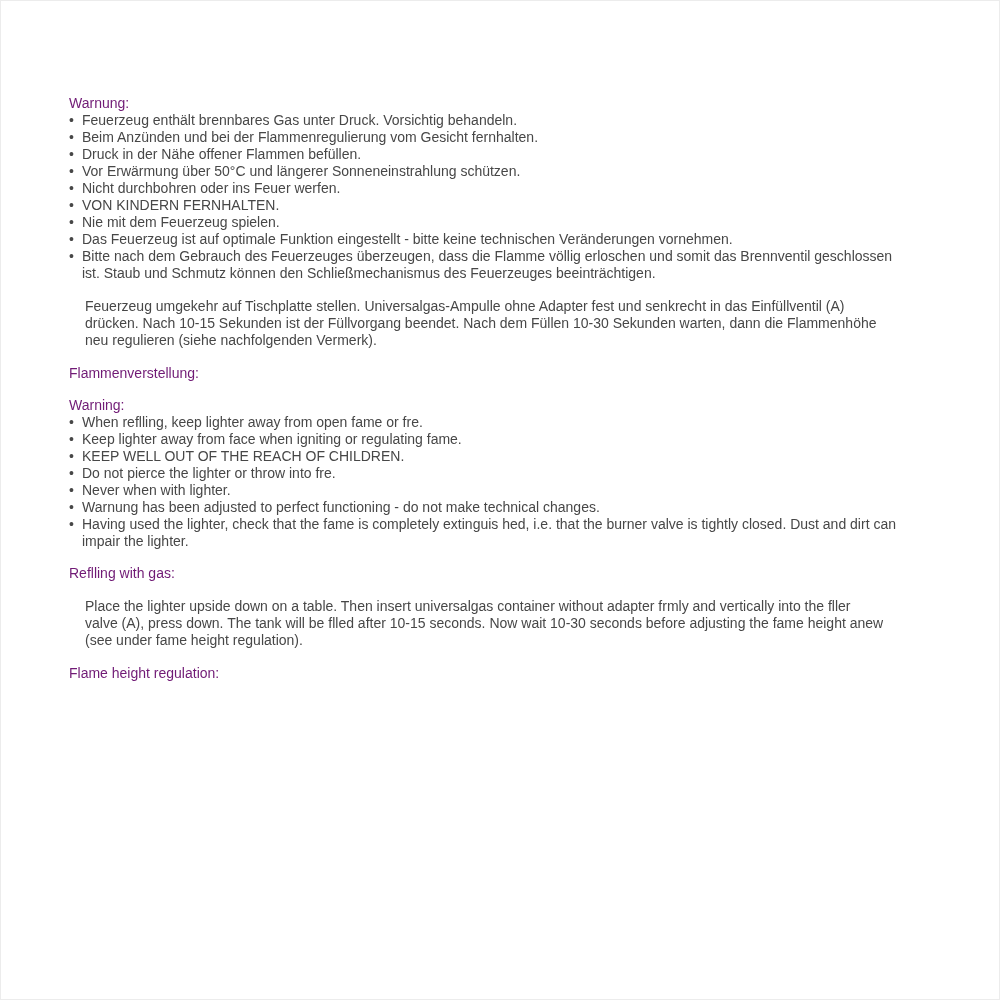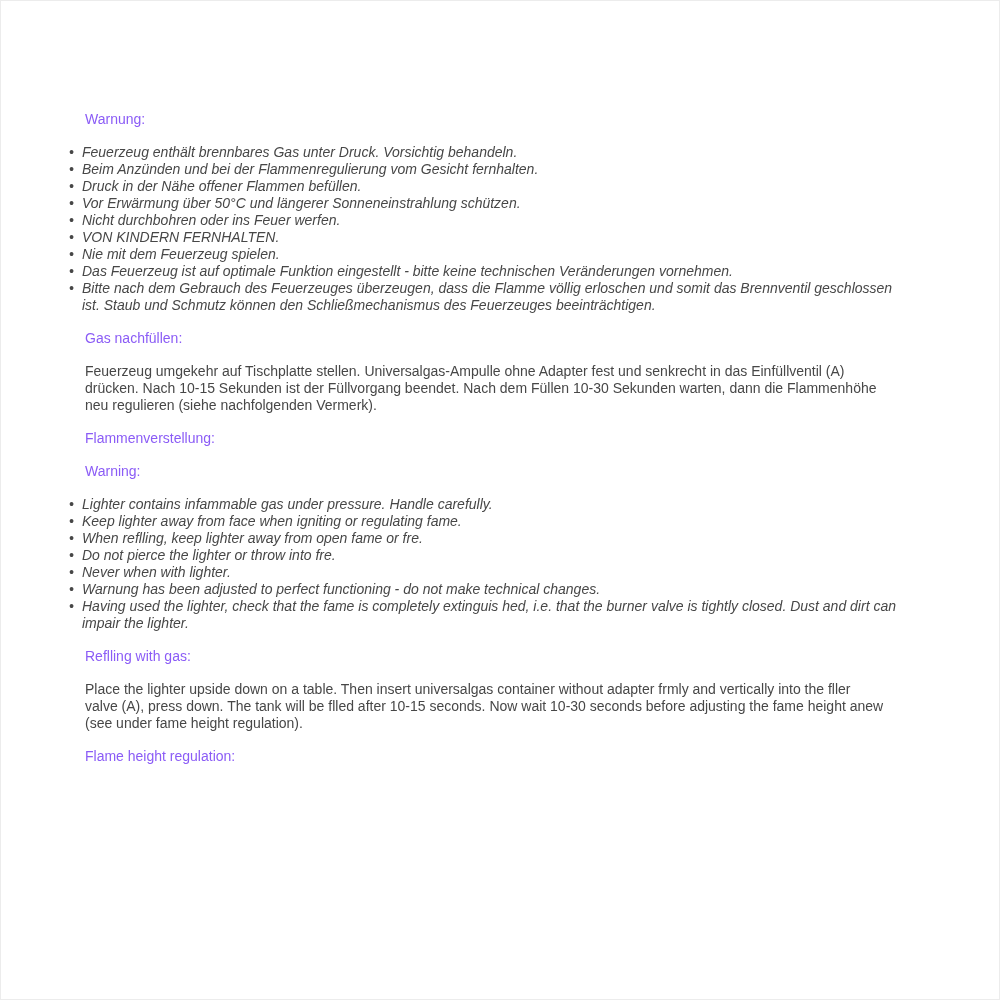--- a/index.html
+++ b/index.html
@@ -18,36 +18,35 @@
     left: 68px;
     top: 94px;
     width: 834px;
     color: #474747;
     font-size: 14px;
     line-height: 17px;
   }
   .section { margin: 0; }
   .section + .section { margin-top: 15px; }
   .section-heading {
-    color: #8b5cf6;
+    color: #701a75;
     font-size: 14px;
     line-height: 17px;
     font-weight: normal;
-    margin: 16px;
+    margin: 0;
     padding: 0;
   }
   .bullet-list {
     list-style: none;
     margin: 0;
     padding: 0;
   }
   .bullet-list li {
     position: relative;
     padding-left: 13px;
-    font-style: italic;
   }
   .bullet-list li::before {
     content: "\2022";
     position: absolute;
     left: 0;
     top: 0;
   }
   .paragraph { margin: 16px; }
 </style>
 </head>
@@ -65,34 +64,33 @@
         <li>Vor Erwärmung über 50°C und längerer Sonneneinstrahlung schützen.</li>
         <li>Nicht durchbohren oder ins Feuer werfen.</li>
         <li>VON KINDERN FERNHALTEN.</li>
         <li>Nie mit dem Feuerzeug spielen.</li>
         <li>Das Feuerzeug ist auf optimale Funktion eingestellt - bitte keine technischen Veränderungen vornehmen.</li>
         <li>Bitte nach dem Gebrauch des Feuerzeuges überzeugen, dass die Flamme völlig erloschen und somit das Brennventil geschlossen ist. Staub und Schmutz können den Schließmechanismus des Feuerzeuges beeinträchtigen.</li>
       </ul>
     </div>
 
     <div class="section">
-      <h2 class="section-heading">Gas nachfüllen:</h2>
       <p class="paragraph">Feuerzeug umgekehr auf Tischplatte stellen. Universalgas-Ampulle ohne Adapter fest und senkrecht in das Einfüllventil (A) drücken. Nach 10-15 Sekunden ist der Füllvorgang beendet. Nach dem Füllen 10-30 Sekunden warten, dann die Flammenhöhe neu regulieren (siehe nachfolgenden Vermerk).</p>
     </div>
 
     <div class="section">
       <h2 class="section-heading">Flammenverstellung:</h2>
     </div>
 
     <div class="section">
       <h2 class="section-heading">Warning:</h2>
       <ul class="bullet-list">
-        <li>Lighter contains infammable gas under pressure. Handle carefully.</li>
+        <li>When reflling, keep lighter away from open fame or fre.</li>
         <li>Keep lighter away from face when igniting or regulating fame.</li>
-        <li>When reflling, keep lighter away from open fame or fre.</li>
+        <li>KEEP WELL OUT OF THE REACH OF CHILDREN.</li>
         <li>Do not pierce the lighter or throw into fre.</li>
         <li>Never when with lighter.</li>
         <li>Warnung has been adjusted to perfect functioning - do not make technical changes.</li>
         <li>Having used the lighter, check that the fame is completely extinguis hed, i.e. that the burner valve is tightly closed. Dust and dirt can impair the lighter.</li>
       </ul>
     </div>
 
     <div class="section">
       <h2 class="section-heading">Reflling with gas:</h2>
       <p class="paragraph">Place the lighter upside down on a table. Then insert universalgas container without adapter frmly and vertically into the fller valve (A), press down. The tank will be flled after 10-15 seconds. Now wait 10-30 seconds before adjusting the fame height anew (see under fame height regulation).</p>

